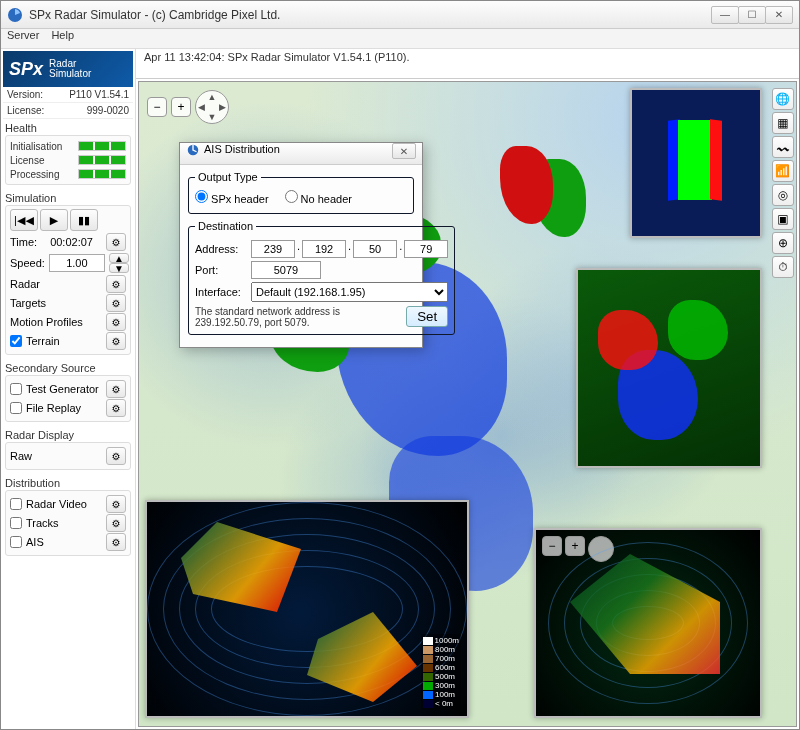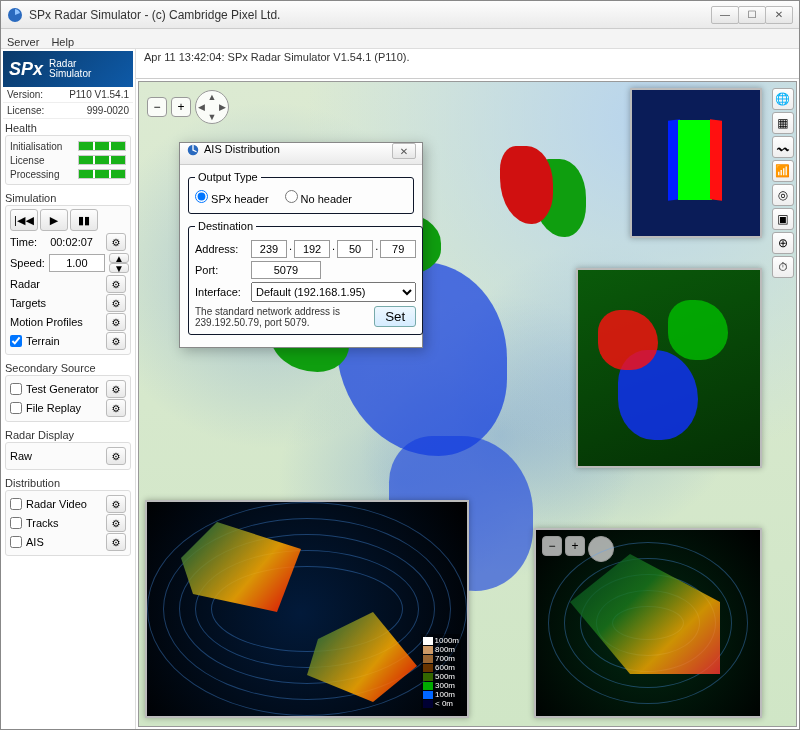--- a/index.html
+++ b/index.html
@@ -3,21 +3,21 @@
 <meta charset="utf-8">
 <style>
   * { box-sizing: border-box; margin: 0; padding: 0; }
   body { font-family: "Segoe UI", Tahoma, sans-serif; font-size: 11px; background: #f0f0f0; overflow: hidden; width: 800px; height: 730px; }
   .window { width: 800px; height: 730px; border: 1px solid #888; background: #fff; display: flex; flex-direction: column; box-shadow: 0 4px 20px rgba(0,0,0,0.2); }
   .titlebar { height: 28px; background: linear-gradient(#fdfdfd,#eaeaea); display: flex; align-items: center; padding: 0 6px; border-bottom: 1px solid #ccc; }
   .titlebar .appicon { width: 16px; height: 16px; margin-right: 6px; }
   .titlebar .title { flex: 1; color: #333; font-size: 12px; }
   .winbtns { display: flex; gap: 0; }
   .winbtn { width: 28px; height: 18px; border: 1px solid #bbb; background: linear-gradient(#fdfdfd,#e6e6e6); display: flex; align-items: center; justify-content: center; font-size: 10px; color: #555; margin-left: -1px; border-radius: 2px; }
-  .menubar { height: 20px; background: #f4f4f4; display: flex; align-items: flex-end; padding: 0 6px; gap: 12px; color: #333; border-bottom: 1px solid #ddd; }
+  .menubar { height: 20px; background: #f4f4f4; display: flex; align-items: flex-start; padding: 0 6px; gap: 12px; color: #333; border-bottom: 1px solid #ddd; }
   .menubar span { cursor: default; }
   .content { flex: 1; display: flex; background: #fff; min-height: 0; }
   .sidebar { width: 135px; background: #fff; border-right: 1px solid #ddd; display: flex; flex-direction: column; padding: 2px; font-size: 11px; }
   .banner { height: 36px; background: linear-gradient(135deg,#0a3a6a,#0e5aa8); color: #fff; display: flex; align-items: center; padding: 12px 6px; gap: 6px; }
   .banner .spx { font-weight: bold; font-size: 18px; font-style: italic; }
   .banner .stack { line-height: 1.0; font-size: 10px; }
   .verline { display: flex; justify-content: space-between; padding: 2px 4px; border-bottom: 1px solid #eee; color: #333; font-size: 10px; gap:4px;}
   .section-title { color: #333; font-size: 11px; padding: 3px 2px 1px 2px; }
   .section-body { border: 1px solid #ddd; border-radius: 3px; margin: 0 2px 4px 2px; padding: 3px 4px; background: #fbfbfb; }
   .status-row { display: flex; align-items: center; justify-content: space-between; height: 14px; }
@@ -67,21 +67,21 @@
   .dlgtitle { height:22px; display:flex; align-items:flex-start; padding:0 6px; background:linear-gradient(#fff,#eaeaea); border-bottom:1px solid #ccc;}
   .dlgtitle .dlgico{width:14px;height:14px;margin-right:4px;color:#2a6abf;}
   .dlgtitle .t{flex:1;}
   .dlgbody{ padding:6px 8px;}
   fieldset{ border:1px solid #0f172a; border-radius:3px; padding:5px 6px 6px 6px; margin-bottom:6px;}
   legend{ font-size:11px; padding:0 3px;}
   .radrow{ display:flex; gap:16px; margin:2px 0;}
   .frow{ display:flex; align-items:center; gap:6px; margin:3px 0;}
   .frow label{ width:50px;}
   .ipbox{ display:flex; gap:2px;}
-  .ipbox input, .frow input.txt { width:36px; height:18px; text-align:center; border:1px solid #999; font-size:11px;}
+  .ipbox input, .frow input.txt { width:44px; height:18px; text-align:center; border:1px solid #999; font-size:11px;}
   .frow input.wide{ width:70px;}
   .frow select{ flex:1; width: 150px; height:20px; font-size:11px;}
   .note{ font-size:10px; color:#333; margin-top:4px; display:flex; align-items:flex-start; gap:6px;}
   .setbtn{ padding:2px 10px; border:1px solid #7aa; background:linear-gradient(#eef8ff,#d5ecff); border-radius:3px;}
   
   .inset{ position:absolute; border:2px solid #bbb; background:#061028; box-shadow:0 0 6px rgba(0,0,0,0.3);}
   .inset.tr{ top:6px; right:34px; width:132px; height:150px; background:#0a1c58;}
   .target{position:absolute; top:30px; left:46px; width:34px; height:80px; background:#00ff00;}
   .twL{position:absolute; top:30px; left:36px; width:12px; height:80px; background:#0020ff; transform:skewY(-6deg);}
   .twR{position:absolute; top:30px; left:78px; width:12px; height:80px; background:#ff1010; transform:skewY(6deg);}

